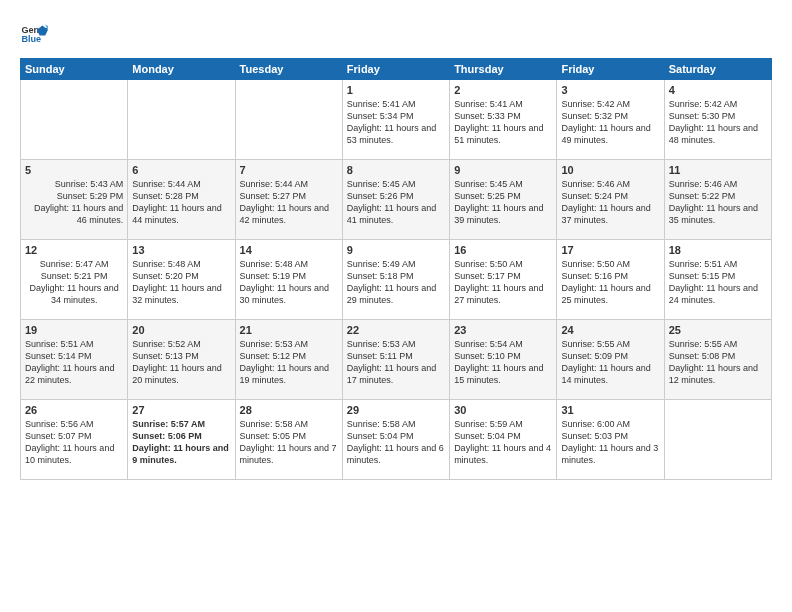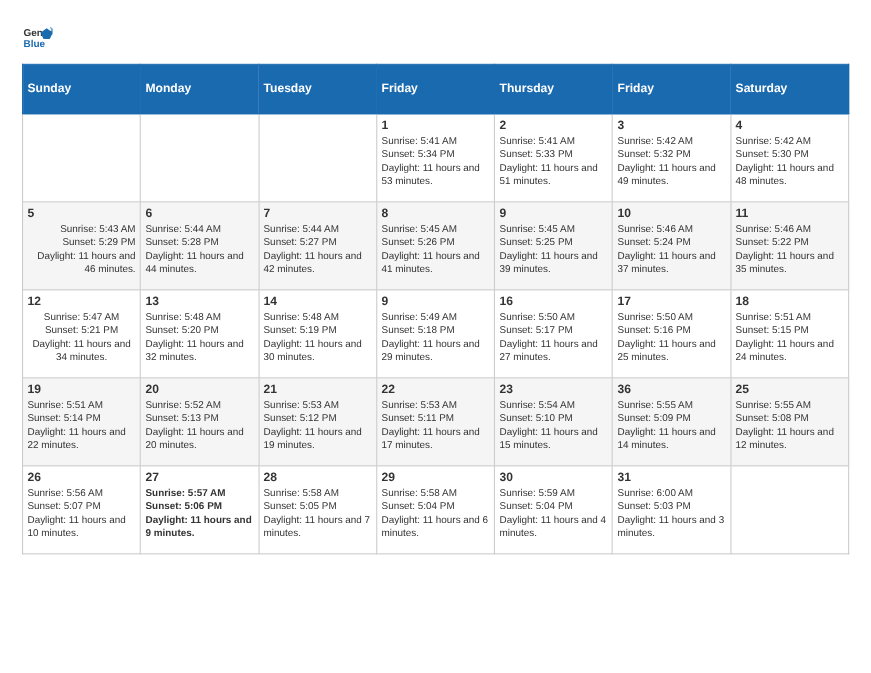--- a/index.html
+++ b/index.html
@@ -38,21 +38,21 @@
       color: #555;
     }
     table {
       width: 100%;
       border-collapse: collapse;
       font-size: 10px;
     }
     thead th {
       background-color: #1a6ab0;
       color: #fff;
-      padding: 16px 4px;
+      padding: 4px 4px;
       text-align: left;
       font-size: 11px;
       font-weight: bold;
       border: 1px solid #1a6ab0;
     }
     tbody td {
       border: 1px solid #ccc;
       padding: 4px;
       vertical-align: top;
       width: calc(100% / 7);
@@ -252,21 +252,21 @@
 Sunset: 5:11 PM
 Daylight: 11 hours and 17 minutes.</div>
         </td>
         <td>
           <div class="day-number">23</div>
           <div class="day-info" style="white-space: pre-line;">Sunrise: 5:54 AM
 Sunset: 5:10 PM
 Daylight: 11 hours and 15 minutes.</div>
         </td>
         <td>
-          <div class="day-number">36</div>
+          <div class="day-number">24</div>
           <div class="day-info" style="white-space: pre-line;">Sunrise: 5:55 AM
 Sunset: 5:09 PM
 Daylight: 11 hours and 14 minutes.</div>
         </td>
         <td>
           <div class="day-number">25</div>
           <div class="day-info" style="white-space: pre-line;">Sunrise: 5:55 AM
 Sunset: 5:08 PM
 Daylight: 11 hours and 12 minutes.</div>
         </td>

